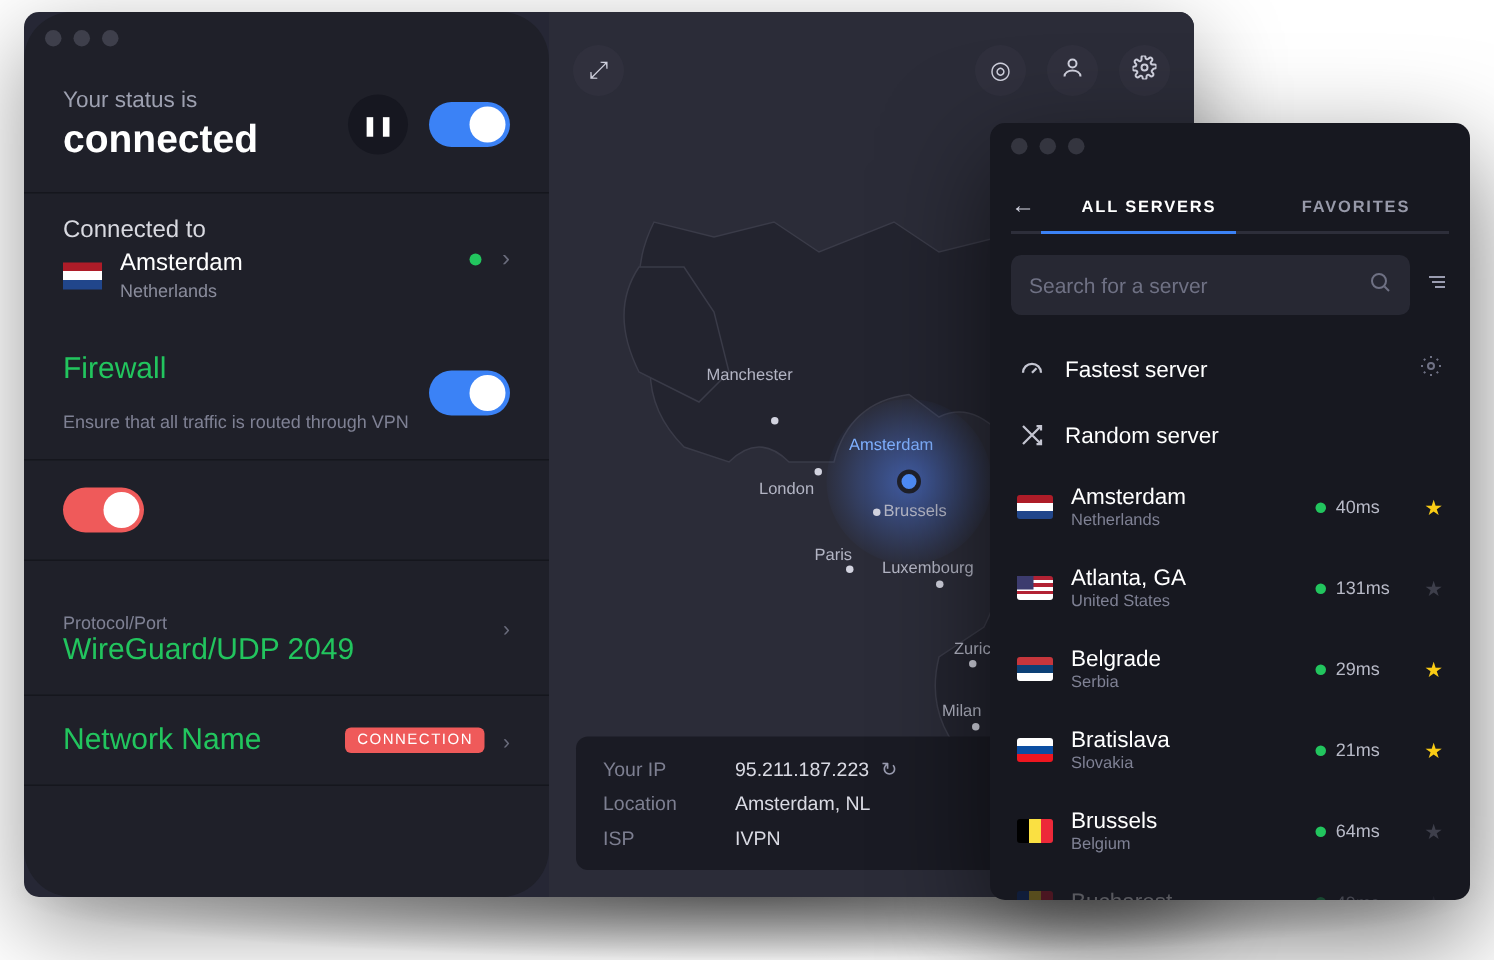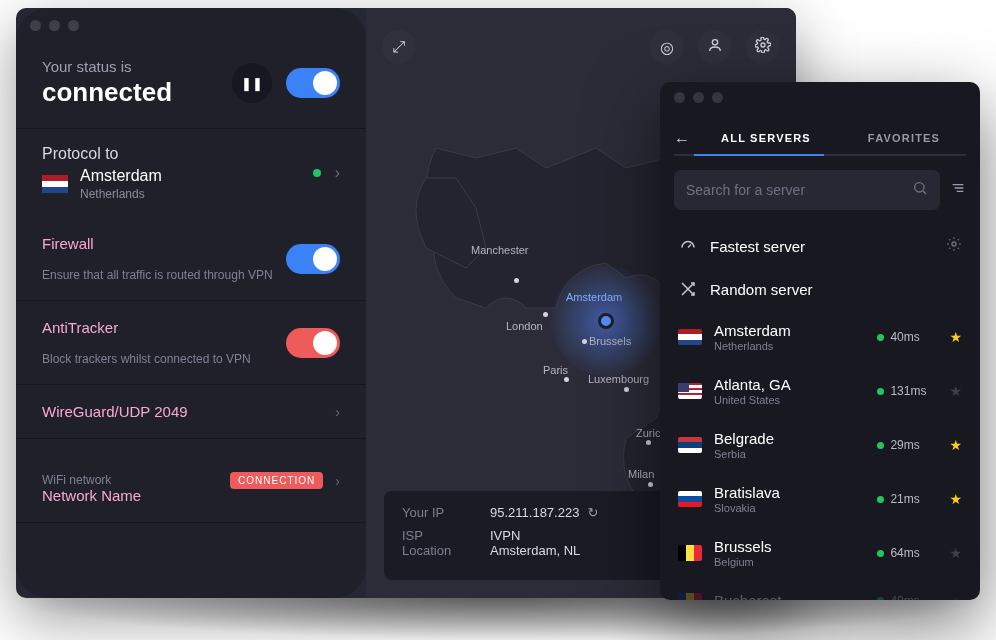--- a/index.html
+++ b/index.html
@@ -91,21 +91,21 @@
   color: #6f7184;
   font-size: 12px;
   letter-spacing: 1.4px;
 }
 .row {
   padding: 18px 26px;
   display: flex; align-items: center; gap: 12px;
   border-bottom: 1px solid #15161d;
 }
 .row .txt { flex: 1; }
-.row .ttl { color: #f9a8d4; font-size: 15px; }
+.row .ttl { color: #22c55e; font-size: 20px; }
 .row .sub { color: #7f8194; font-size: 12px; margin-top: 16px; }
 .row .chev { color: #6a6c7c; font-size: 14px; }
 .badge {
   background: #ef5a5a; color: #fff; font-size: 10px;
   padding: 3px 8px; border-radius: 4px; letter-spacing: 1px;
 }
 
 .map-pane {
   flex: 1;
   position: relative;
@@ -236,21 +236,21 @@
         </div>
         <div class="switch">
           <div class="knob"></div>
         </div>
       </div>
     </div>
     <div class="hr"></div>
 
     <div class="conn-to">
       <div class="txt">
-        <div class="sub">Protocol to</div>
+        <div class="sub">Connected to</div>
         <div style="display:flex;align-items:center;gap:12px;margin-top:4px">
           <div class="flag"></div>
           <div>
             <div class="city">Amsterdam</div>
             <div class="country">Netherlands</div>
           </div>
         </div>
       </div>
       <div class="status-dot"></div>
       <div class="chev">›</div>
@@ -261,39 +261,35 @@
       <div class="txt">
         <div class="ttl">Firewall</div>
         <div class="sub">Ensure that all traffic is routed through VPN</div>
       </div>
       <div class="switch">
           <div class="knob"></div>
         </div>
     </div>
 
     <div class="row">
-      <div class="txt">
-        <div class="ttl">AntiTracker</div>
-        <div class="sub">Block trackers whilst connected to VPN</div>
-      </div>
       <div class="switch red">
           <div class="knob"></div>
         </div>
     </div>
 
     <div class="row">
       <div class="txt">
+        <div class="sub">Protocol/Port</div>
         <div class="ttl">WireGuard/UDP 2049</div>
       </div>
       <div class="chev">›</div>
     </div>
 
     <div class="row">
       <div class="txt">
-        <div class="sub">WiFi network</div>
         <div class="ttl">Network Name</div>
       </div>
       <div class="badge">CONNECTION</div>
       <div class="chev">›</div>
     </div>
   </div>
 
   <div class="map-pane">
     <svg class="map-shape" viewBox="0 0 430 590">
       <path d="M 70 140 Q 50 180 70 220 Q 60 260 90 290 L 120 300 Q 140 280 160 300 L 190 300 Q 200 260 240 255 L 260 270 Q 280 260 300 280 L 300 330 Q 310 370 290 410 L 260 430 Q 250 470 280 500 L 300 540 L 340 560 L 360 540 L 350 480 L 360 440 L 380 410 L 400 350 L 390 300 L 400 250 L 370 200 L 330 160 L 300 150 L 260 160 L 230 140 L 180 160 L 150 140 L 110 150 Z" fill="#23242f" stroke="#3a3b48" stroke-width="1"></path>
@@ -346,27 +342,27 @@
     </div>
 
     <div class="info-panel">
       <div class="r">
         <span class="lab">Your IP</span>
         <span class="val">95.211.187.223</span>
         <span class="refresh">
           <span>↻</span>
         </span>
       </div>
+      <div class="r">
+        <span class="lab">Location</span>
+        <span class="val">Amsterdam, NL</span>
+      </div>
       <div class="r" style="margin-bottom:0">
         <span class="lab">ISP</span>
         <span class="val">IVPN</span>
-      </div>
-      <div class="r">
-        <span class="lab">Location</span>
-        <span class="val">Amsterdam, NL</span>
       </div>
     </div>
   </div>
 </div>
 
 <div class="servers-window">
   <div class="tl">
     <div class="dot"></div>
     <div class="dot"></div>
     <div class="dot"></div>

